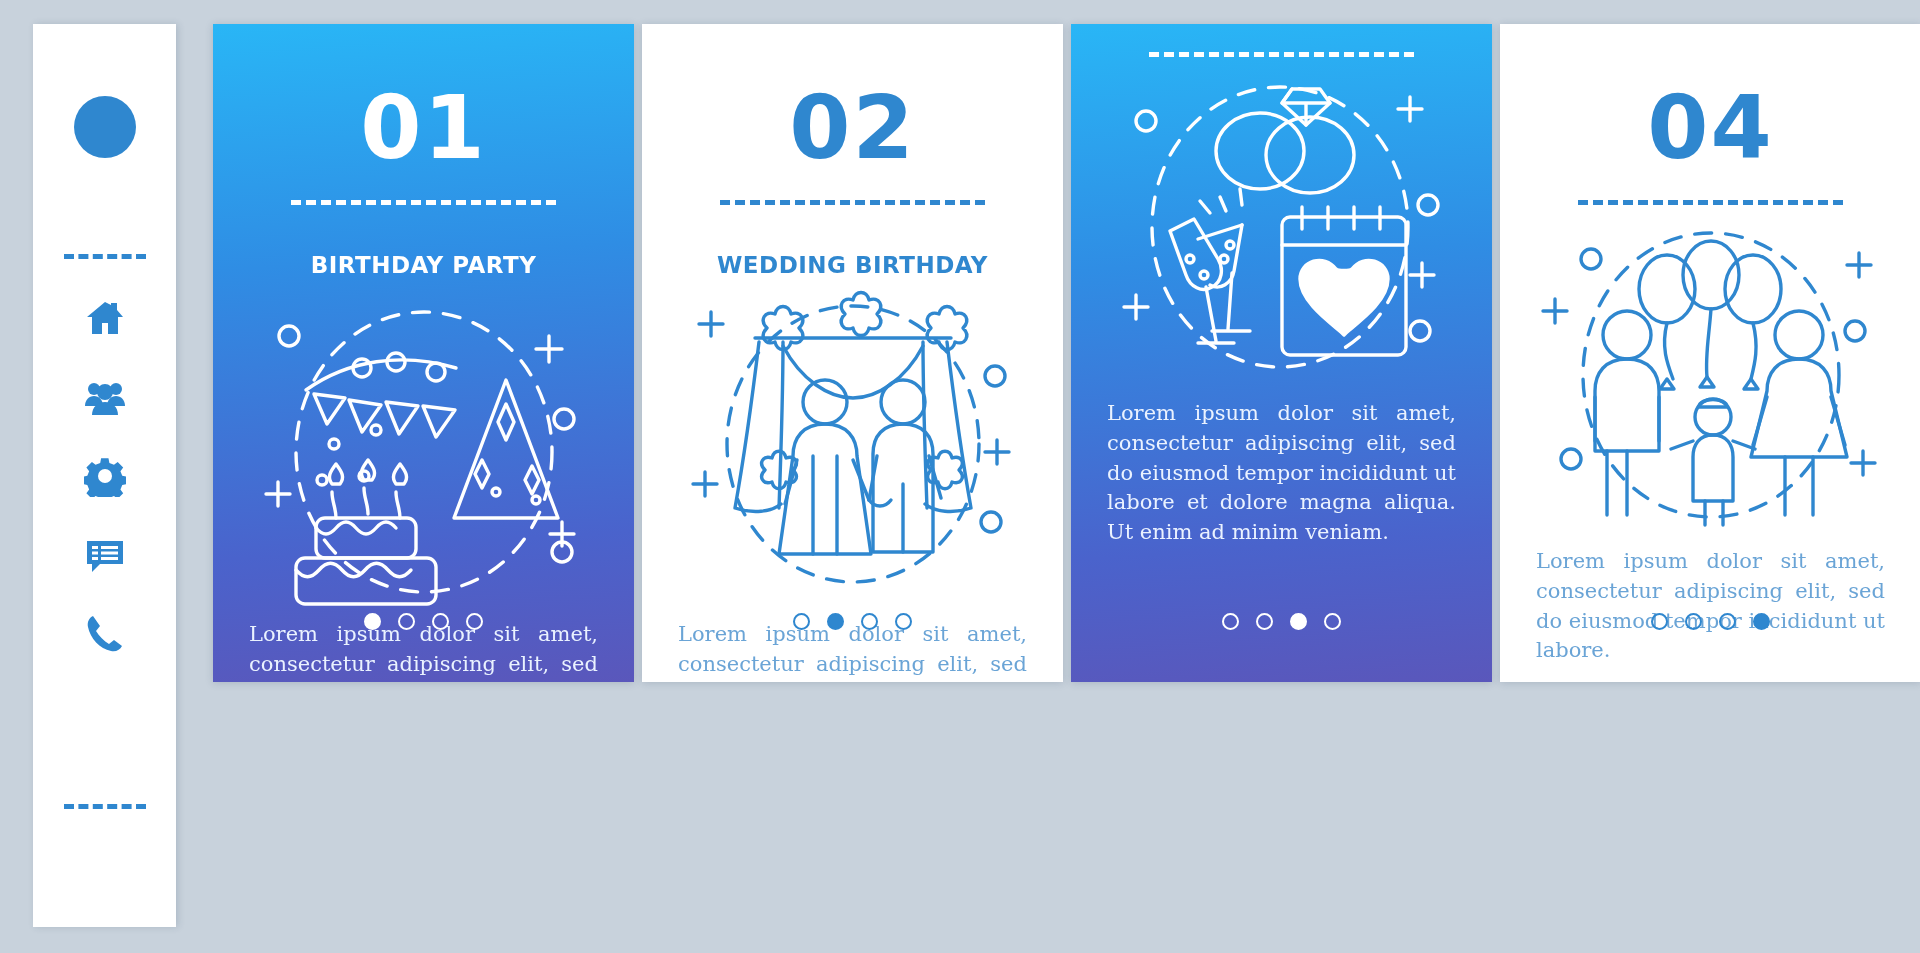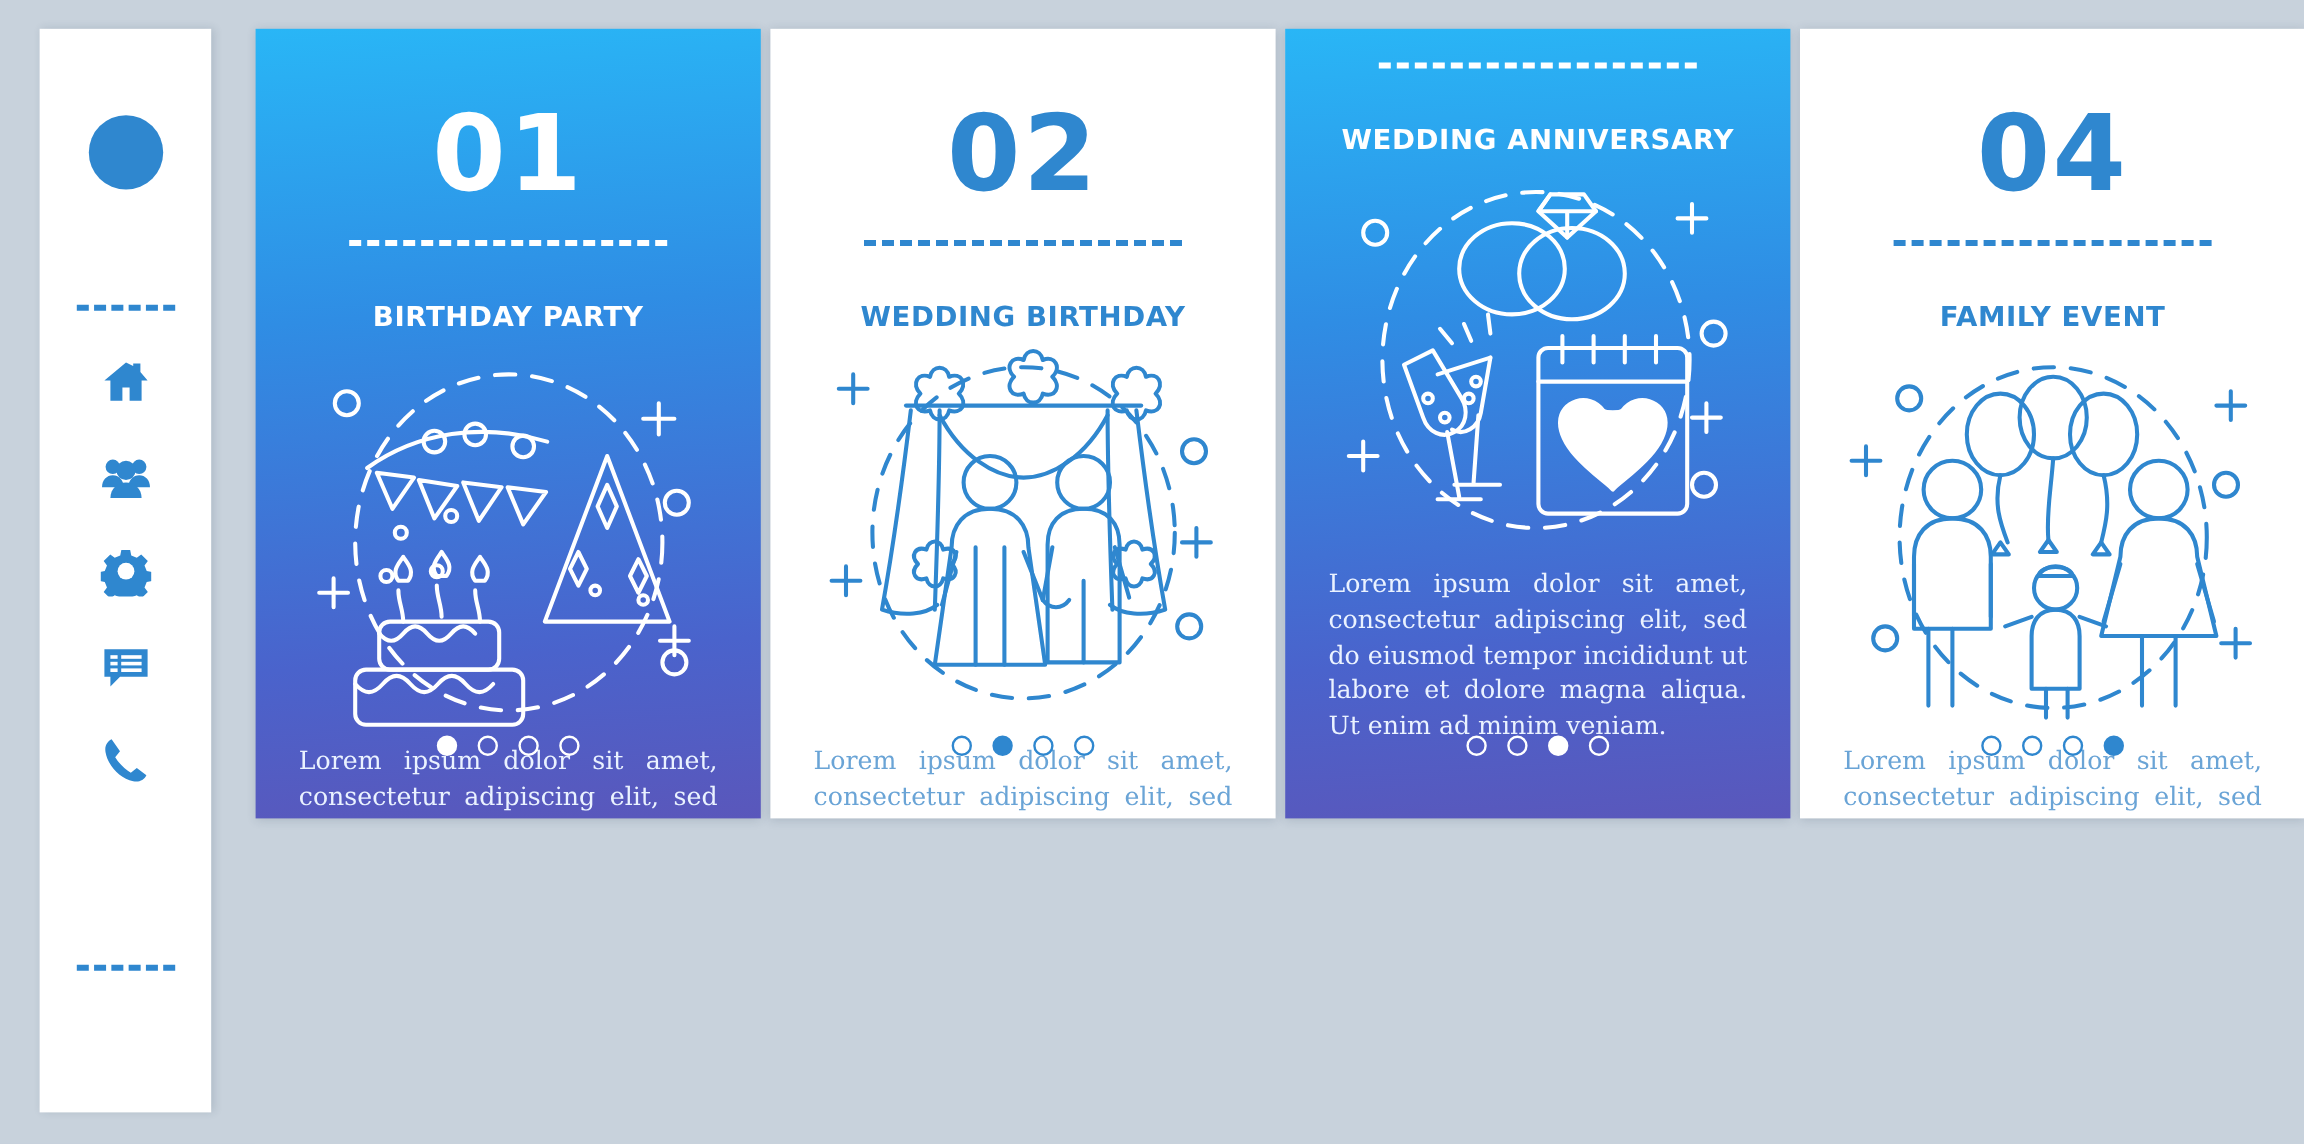--- a/index.html
+++ b/index.html
@@ -312,21 +312,20 @@
       <div class="dots">
         <span class="dot"></span>
         <span class="dot on"></span>
         <span class="dot"></span>
         <span class="dot"></span>
       </div>
     </div>
 
     <div class="card blue">
       <div class="divider"></div>
-      <div class="title">WEDDING ANNIVERSARY</div>
       <div class="art">
         <svg viewBox="0 0 360 330" width="360" height="330" fill="none" stroke="#ffffff" stroke-width="3.4" stroke-linecap="round" stroke-linejoin="round">
           <ellipse cx="178" cy="164" rx="128" ry="140" stroke-dasharray="17 14"></ellipse>
           <circle cx="44" cy="58" r="10"></circle>
             <circle cx="326" cy="142" r="10"></circle>
             <circle cx="318" cy="268" r="10"></circle>
           <path d="M296 46h24M308 34v24"></path>
             <path d="M22 244h24M34 232v24"></path>
             <path d="M308 212h24M320 200v24"></path>
 
@@ -358,21 +357,20 @@
         <span class="dot"></span>
         <span class="dot"></span>
         <span class="dot on"></span>
         <span class="dot"></span>
       </div>
     </div>
 
     <div class="card white">
       <div class="num">04</div>
       <div class="divider"></div>
-      <div class="title">FAMILY EVENT</div>
       <div class="art">
         <svg viewBox="0 0 360 330" width="360" height="330" fill="none" stroke="#2f87cf" stroke-width="3.4" stroke-linecap="round" stroke-linejoin="round">
           <ellipse cx="180" cy="164" rx="128" ry="142" stroke-dasharray="17 14"></ellipse>
           <circle cx="60" cy="48" r="10"></circle>
             <circle cx="324" cy="120" r="10"></circle>
             <circle cx="40" cy="248" r="10"></circle>
           <path d="M12 100h24M24 88v24"></path>
             <path d="M316 54h24M328 42v24"></path>
             <path d="M320 252h24M332 240v24"></path>
 

